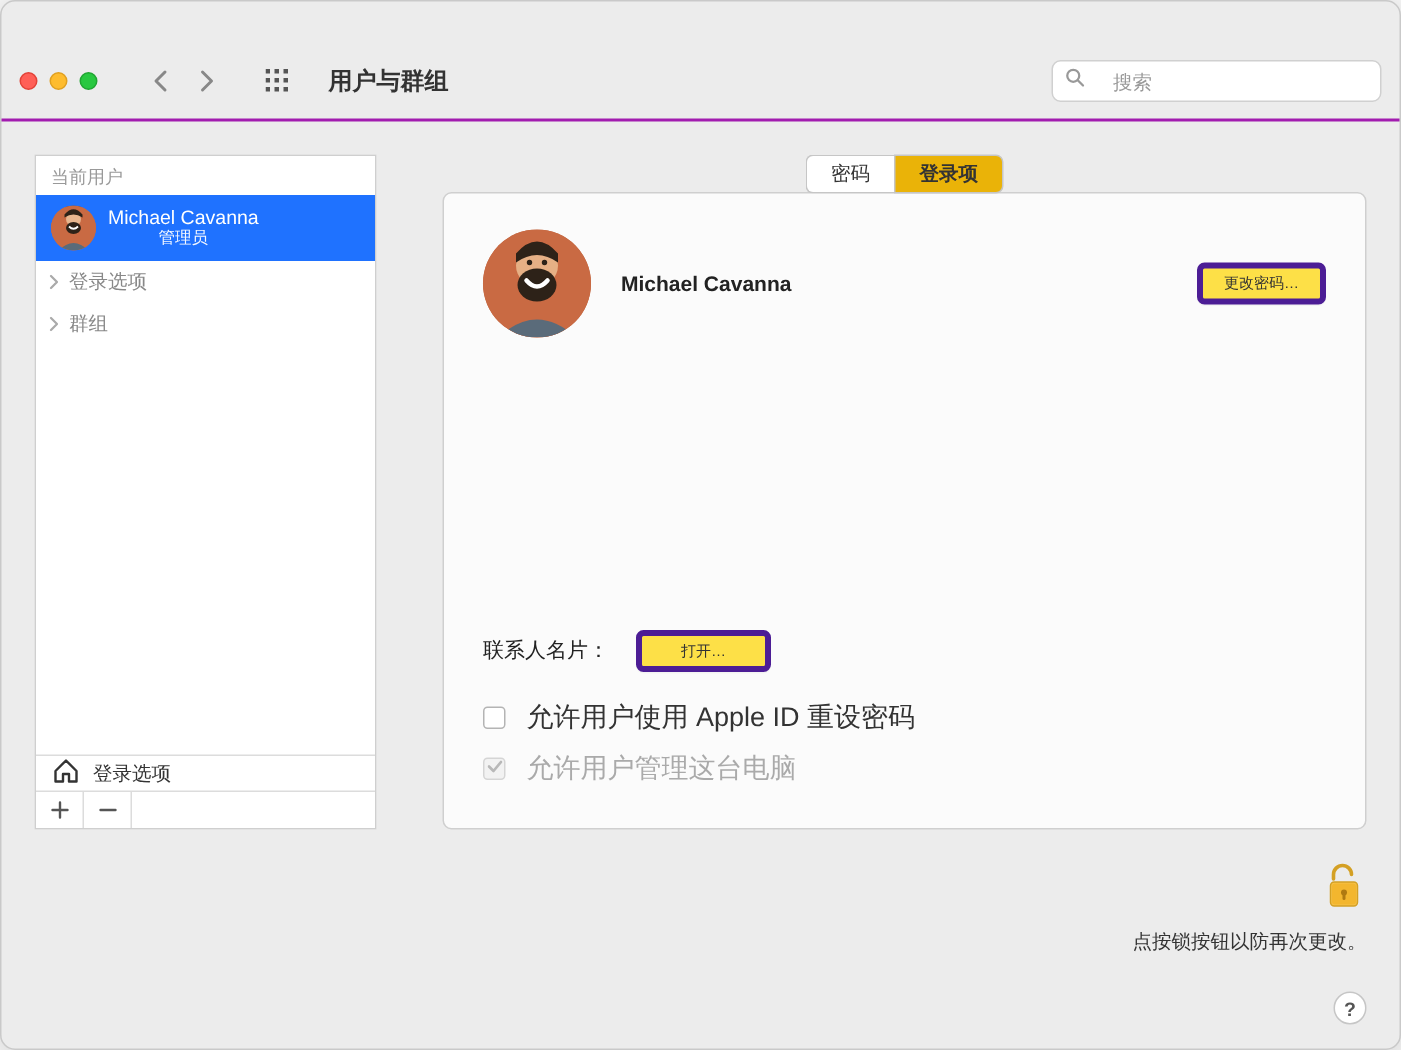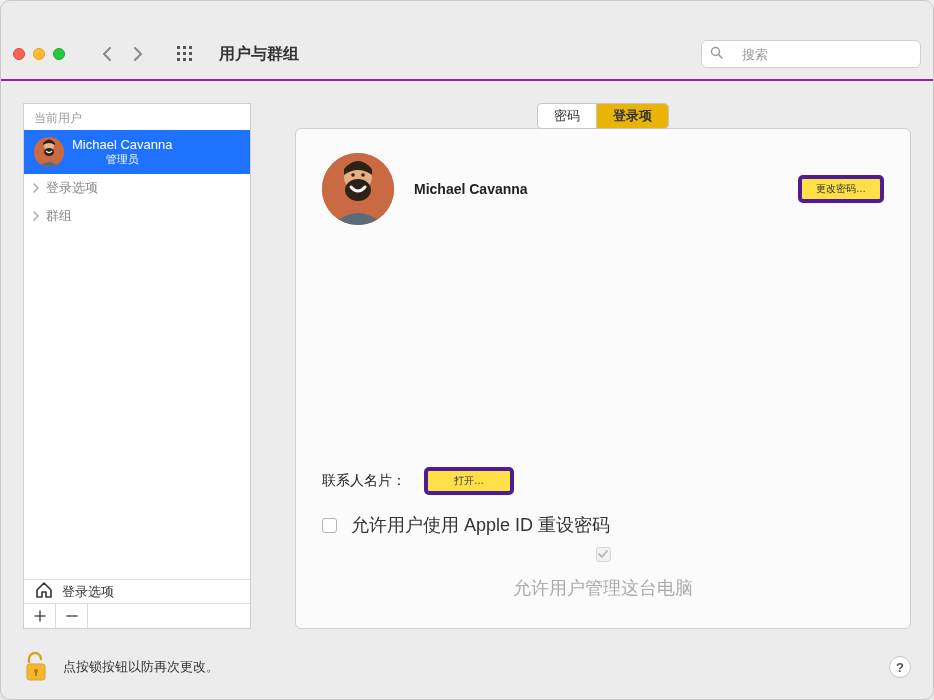--- a/index.html
+++ b/index.html
@@ -143,31 +143,31 @@
     .panel-middle { flex: 1; }
     .contact-row {
       display: flex; align-items: center; justify-content: flex-start; gap: 18px;
       margin-bottom: 18px;
     }
     .contact-label { font-size: 14px; color: #222; }
     .checkbox-row {
       display: flex; align-items: center; gap: 14px; font-size: 18px;
       color: #333; margin-bottom: 10px;
     }
-    .checkbox-row.disabled { color: #aaa; flex-direction: column; }
+    .checkbox-row.disabled { color: #aaa; }
     .cb {
       width: 15px; height: 15px; border: 1px solid #b4b4b4; border-radius: 3px;
       background: #fff; display: flex; align-items: center; justify-content: center;
       flex-shrink: 0;
     }
     .cb.disabled { background: #f2f2f2; border-color: #d5d5d5; }
     .cb .check { color: #b8b8b8; font-size: 11px; }
 
     .footer {
-      display: flex; align-items: center; padding: 10px 22px 16px; gap: 12px;
+      display: flex; align-items: flex-end; padding: 10px 22px 16px; gap: 12px; flex-direction: column;
     }
     .lock-icon { width: 28px; height: 32px; }
     .footer-text { font-size: 13px; color: #333; }
     .help-btn {
       width: 22px; height: 22px; border-radius: 50%;
       background: #fff; border: 1px solid #c6c6c6;
       display: flex; align-items: center; justify-content: center;
       font-size: 13px; font-weight: 600; color: #555; cursor: pointer;
     }
   </style>

